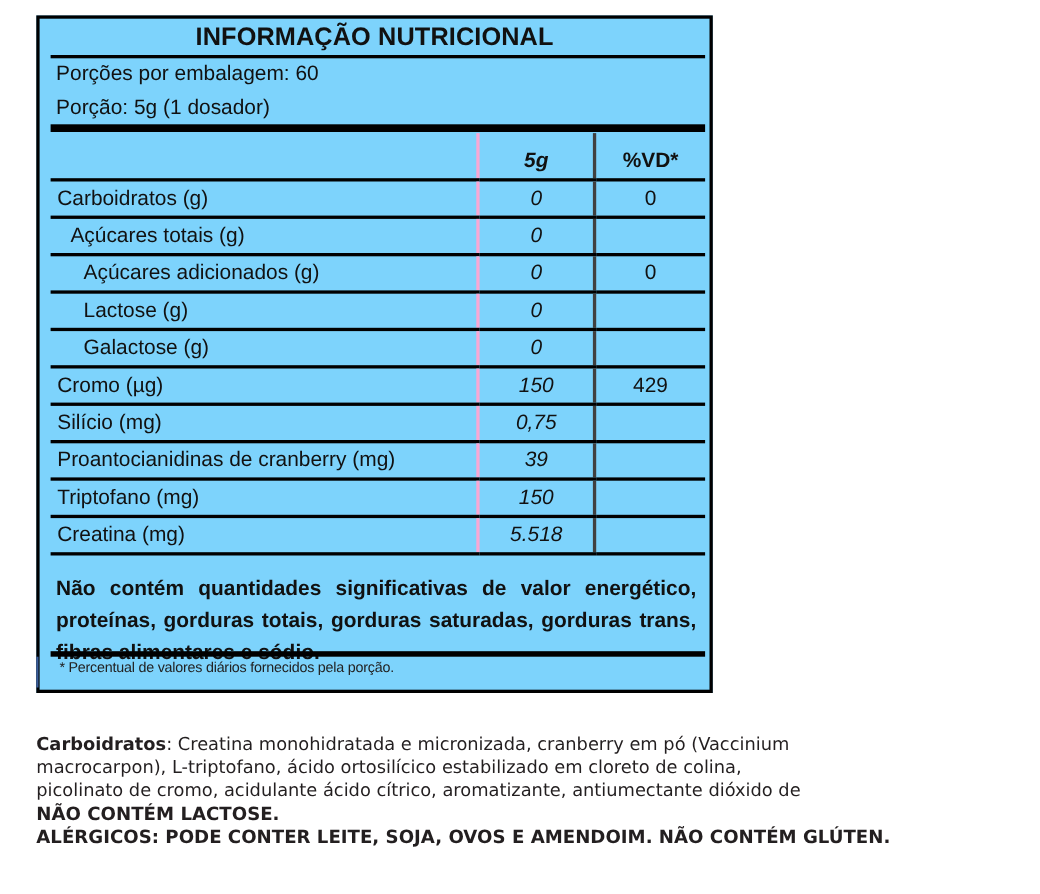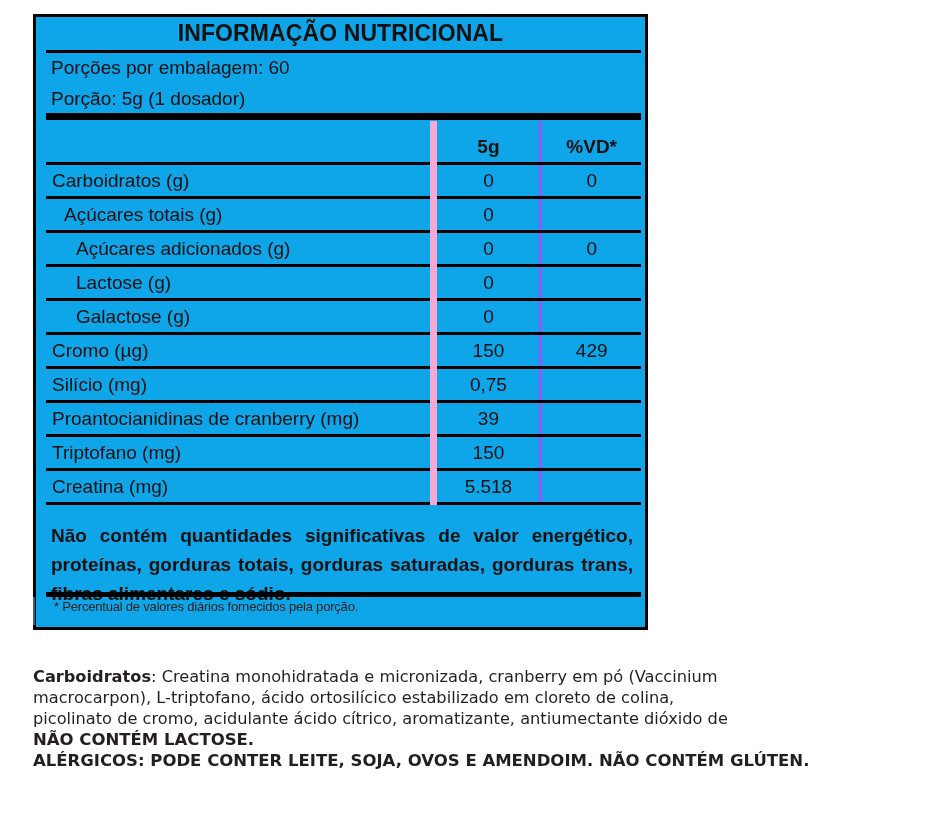--- a/index.html
+++ b/index.html
@@ -1,42 +1,42 @@
 <!DOCTYPE html>
 <html><head>
 <meta charset="utf-8">
 <style>
   html, body { margin: 0; padding: 0; background: #ffffff; }
   body { width: 945px; height: 813px; position: relative; overflow: hidden; color: #111; font-family: "Liberation Sans", sans-serif; }
 
   .label-box {
     position: absolute; left: 33px; top: 14px; width: 609px; height: 610px;
-    border: 3px solid #000; background: #0ea5e9;
+    border: 3px solid #000; background: #7dd3fc;
   }
   .title {
     position: absolute; left: 0; top: 0; width: 609px; height: 33px;
     text-align: center; font-weight: bold; font-size: 23px; line-height: 33px; letter-spacing: 0.1px;
   }
   .rule { position: absolute; left: 10px; width: 595px; background: #000; }
   .rule.thin { height: 3px; }
   .rule.thick { height: 7px; }
 
   .serving {
     position: absolute; left: 15px; font-size: 19px; line-height: 24px;
   }
 
   .ntable {
     position: absolute; left: 10px; top: 104px; width: 595px;
     border-collapse: collapse; font-size: 19px;
   }
   .ntable td, .ntable th { padding: 0; height: 31px; border-bottom: 3px solid #000; }
   .ntable th { font-weight: bold; height: 37px; vertical-align: bottom; padding-bottom: 4px; }
   .ntable .c-name { width: 380px; text-align: left; padding-left: 6px; }
-  .ntable .c-qty { width: 108px; text-align: center; border-left: 7px solid #f9a8d4; }
-  .ntable .c-vd { width: 104px; text-align: center; border-left: 3px solid #8b5cf6; }
+  .ntable .c-qty { width: 108px; text-align: center; border-left: 3px solid #f9a8d4; font-style: italic; }
+  .ntable .c-vd { width: 104px; text-align: center; border-left: 3px solid #404040; }
   .ntable .ind1 { padding-left: 18px; }
   .ntable .ind2 { padding-left: 30px; margin-top: 32px; }
 
   .note {
     position: absolute; left: 15px; top: 504px; width: 582px;
     font-size: 19px; line-height: 29px; text-align: justify; font-weight: bold;
   }
   .footnote {
     position: absolute; left: 18px; top: 582px; font-size: 13px; color: #222; letter-spacing: -0.2px;
   }

